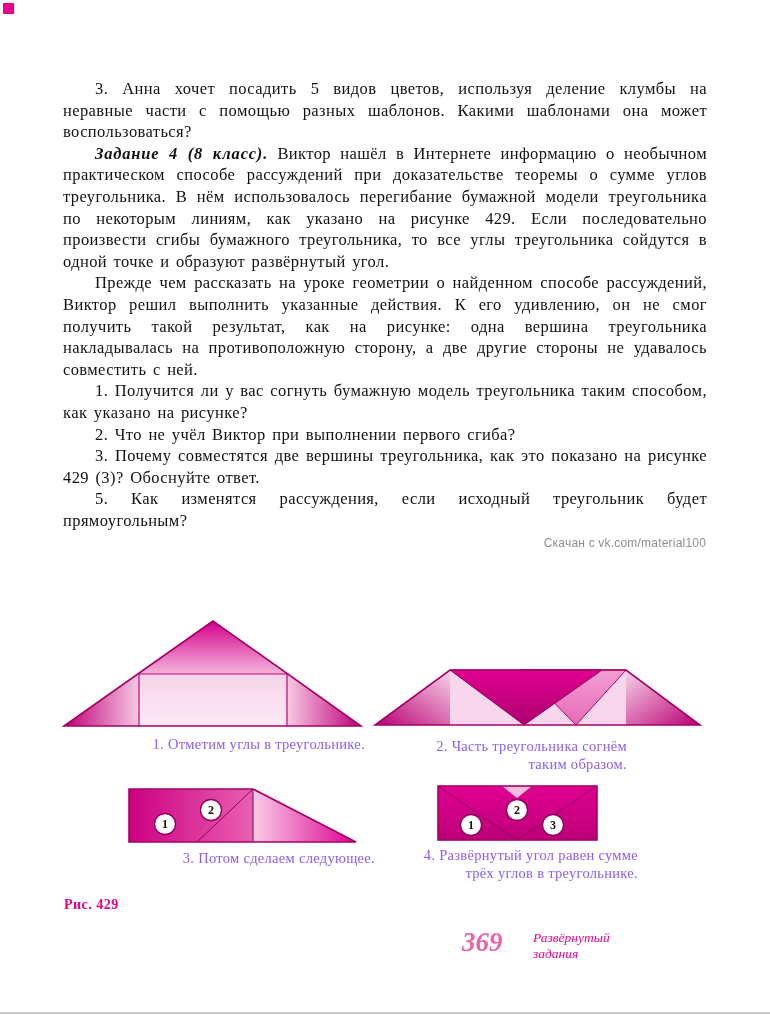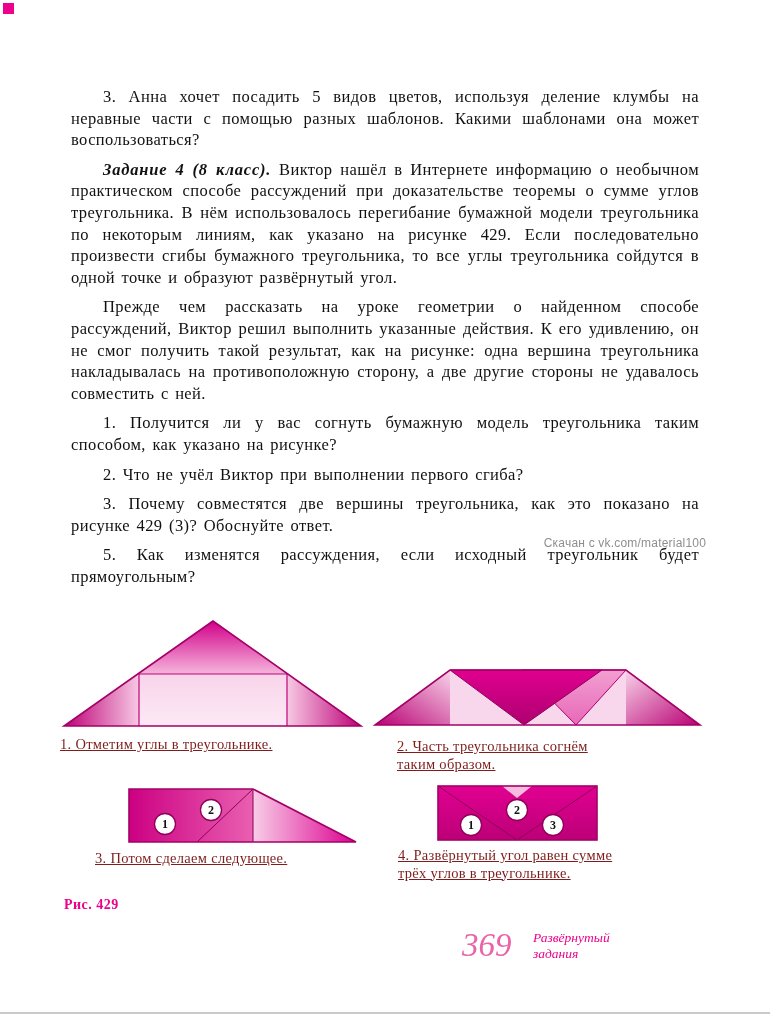--- a/index.html
+++ b/index.html
@@ -19,42 +19,41 @@
     position:absolute;left:0;top:1012px;width:770px;height:2px;
     background:#c9c9c9;
   }
   .text-col{
     position:absolute;left:63px;top:78px;width:644px;
     font-size:16.5px;line-height:21.6px;
     text-align:justify;
     letter-spacing:0.4px;
     word-spacing:2px;
   }
-  .text-col p{margin:8px;text-indent:32px;}
+  .text-col p{margin:0;text-indent:32px;}
   .lead{font-weight:bold;font-style:italic;letter-spacing:0.8px;}
   .watermark{
     position:absolute;right:64px;top:500px;
     font-family:"Liberation Sans","DejaVu Sans",sans-serif;
     font-size:12px;color:#8f8f8f;letter-spacing:0.2px;margin-top:36px;
   }
   .figure{position:absolute;left:0;top:0;width:770px;height:1024px;pointer-events:none;}
   .fig-abs{position:absolute;}
   .cap{
-    position:absolute;text-align:left;
-    font-size:14.5px;line-height:17.5px;color:#7f1d1d;
+    position:absolute;text-align:right;
+    font-size:14.5px;line-height:17.5px;color:#8b5cf6;
     letter-spacing:0.3px;
-    text-decoration:underline;
   }
   .figlabel{
     position:absolute;left:64px;top:897px;
     font-weight:bold;font-size:14px;color:#EC008C;letter-spacing:0.5px;
   }
   .pageno{
     position:absolute;left:462px;top:927px;
-    font-size:33px;font-weight:normal;font-style:italic;color:#E963A8;
+    font-size:27px;font-weight:bold;font-style:italic;color:#E963A8;
   }
   .section-title{
     position:absolute;left:533px;top:930px;width:105px;
     font-size:13.5px;line-height:16px;font-style:italic;color:#EC008C;
   }
   svg text.badge{
     font-family:"Liberation Serif","DejaVu Serif",serif;
     font-size:12px;font-weight:bold;fill:#111;
   }
 </style>

